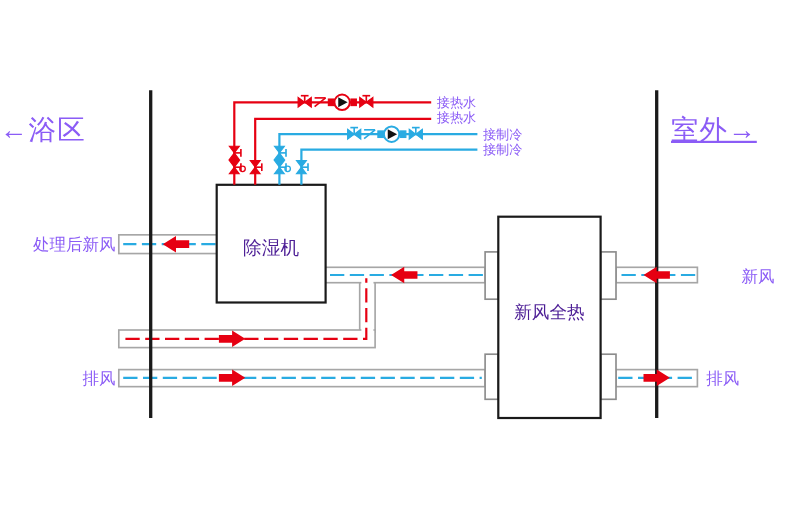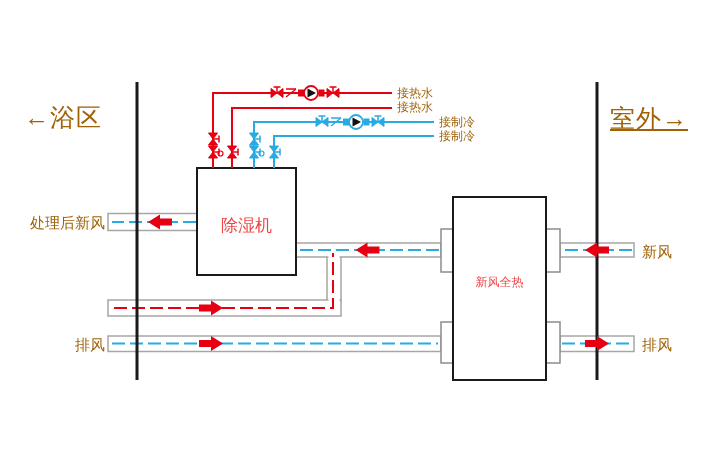--- a/index.html
+++ b/index.html
@@ -1,25 +1,25 @@
 <!DOCTYPE html>
 <html style="--hot-red: #e60012; --cold-blue: #29abe2; --arrow-red: #e60012; --pipe-gray: #a6a6a6; --wall-black: #1a1a1a;"><head>
 <meta charset="utf-8">
 <style>
   html,body{margin:0;padding:0;background:#fff;}
   #stage{
     position:relative;width:718px;height:464px;background:#fff;overflow:hidden;
     font-family:"Liberation Sans","DejaVu Sans",sans-serif;color:#1a1a1a;
   }
-  .lbl{position:absolute;white-space:nowrap;line-height:1.15;color:#a16207;}
+  .lbl{position:absolute;white-space:nowrap;line-height:1.15;color:#8b5cf6;}
   .zone{font-size:25px;letter-spacing:1px;}
   .side{font-size:15px;}
   .side-left{left:0;width:105px;text-align:right;}
   .supply{font-size:12px;}
-  .boxlbl{position:absolute;text-align:center;color:#ef4444;font-size:17px;}
+  .boxlbl{position:absolute;text-align:center;color:#4c1d95;font-size:17px;}
   svg{position:absolute;left:0;top:0;}
   .pipe{fill:#fff;stroke:var(--pipe-gray);stroke-width:1.5;}
   .patch{fill:#fff;stroke:none;}
   .flange{fill:#fff;stroke:#8c8c8c;stroke-width:1.5;}
   .box{fill:#fff;stroke:#1a1a1a;stroke-width:2;}
   .wall{stroke:var(--wall-black);stroke-width:3;}
   .dash-blue{stroke:var(--cold-blue);stroke-width:2;stroke-dasharray:13 5;fill:none;}
   .dash-red{stroke:var(--hot-red);stroke-width:2;stroke-dasharray:13 5;fill:none;}
   .line-red{stroke:var(--hot-red);stroke-width:2;fill:none;}
   .line-blue{stroke:var(--cold-blue);stroke-width:2;fill:none;}
@@ -143,32 +143,32 @@
     <g>
       <use href="#arrow" transform="translate(160,222) rotate(180)"></use>
       <use href="#arrow" transform="translate(367.5,250) rotate(180)"></use>
       <use href="#arrow" transform="translate(211,308)"></use>
       <use href="#arrow" transform="translate(211,343.5)"></use>
       <use href="#arrow" transform="translate(597,250) rotate(180)"></use>
       <use href="#arrow" transform="translate(597,343.5)"></use>
     </g>
   </svg>
 
-  <div class="lbl zone" style="left:24px;top:104px;font-family:Liberation Serif, serif;">←浴区</div>
+  <div class="lbl zone" style="left:0;top:104px;">←浴区</div>
   <div class="lbl zone" style="left:610px;top:104px;text-decoration:underline;">室外→</div>
 
   <div class="lbl side side-left" style="top:214px;">处理后新风</div>
   <div class="lbl side side-left" style="top:336px;">排风</div>
 
-  <div class="lbl side" style="left:642px;top:243px;">新风</div>
+  <div class="lbl side" style="left:674px;top:243px;">新风</div>
   <div class="lbl side" style="left:642px;top:336px;">排风</div>
 
   <div class="lbl supply" style="left:397px;top:87px;">接热水</div>
   <div class="lbl supply" style="left:397px;top:101px;">接热水</div>
   <div class="lbl supply" style="left:439px;top:116px;">接制冷</div>
   <div class="lbl supply" style="left:439px;top:130px;">接制冷</div>
 
   <div class="boxlbl" style="left:197px;top:214px;width:99px;">除湿机</div>
-  <div class="boxlbl" style="left:453px;top:274px;width:93px;font-size:12px;">
+  <div class="boxlbl" style="left:453px;top:274px;width:93px;font-size:16px;">
     <div>新风全热</div>
   </div>
 
 </div>
 
 </body></html>

